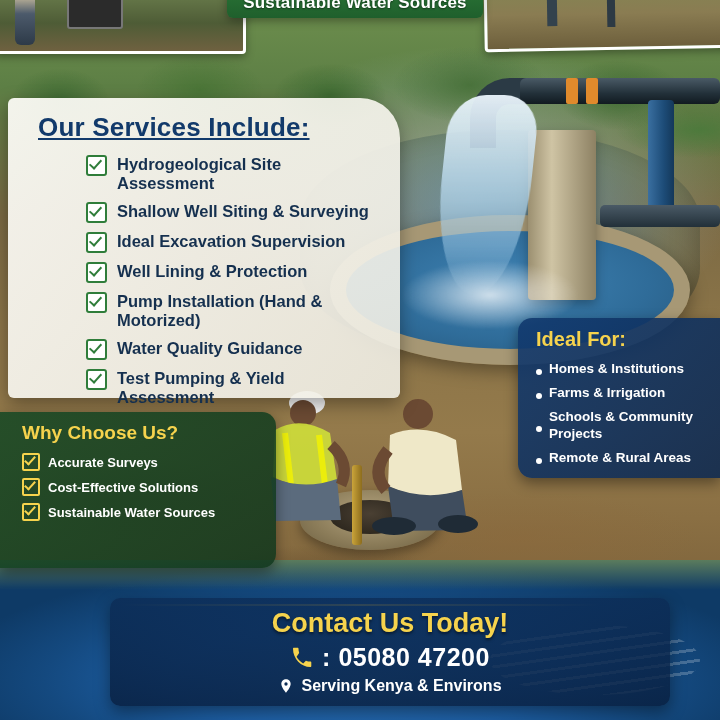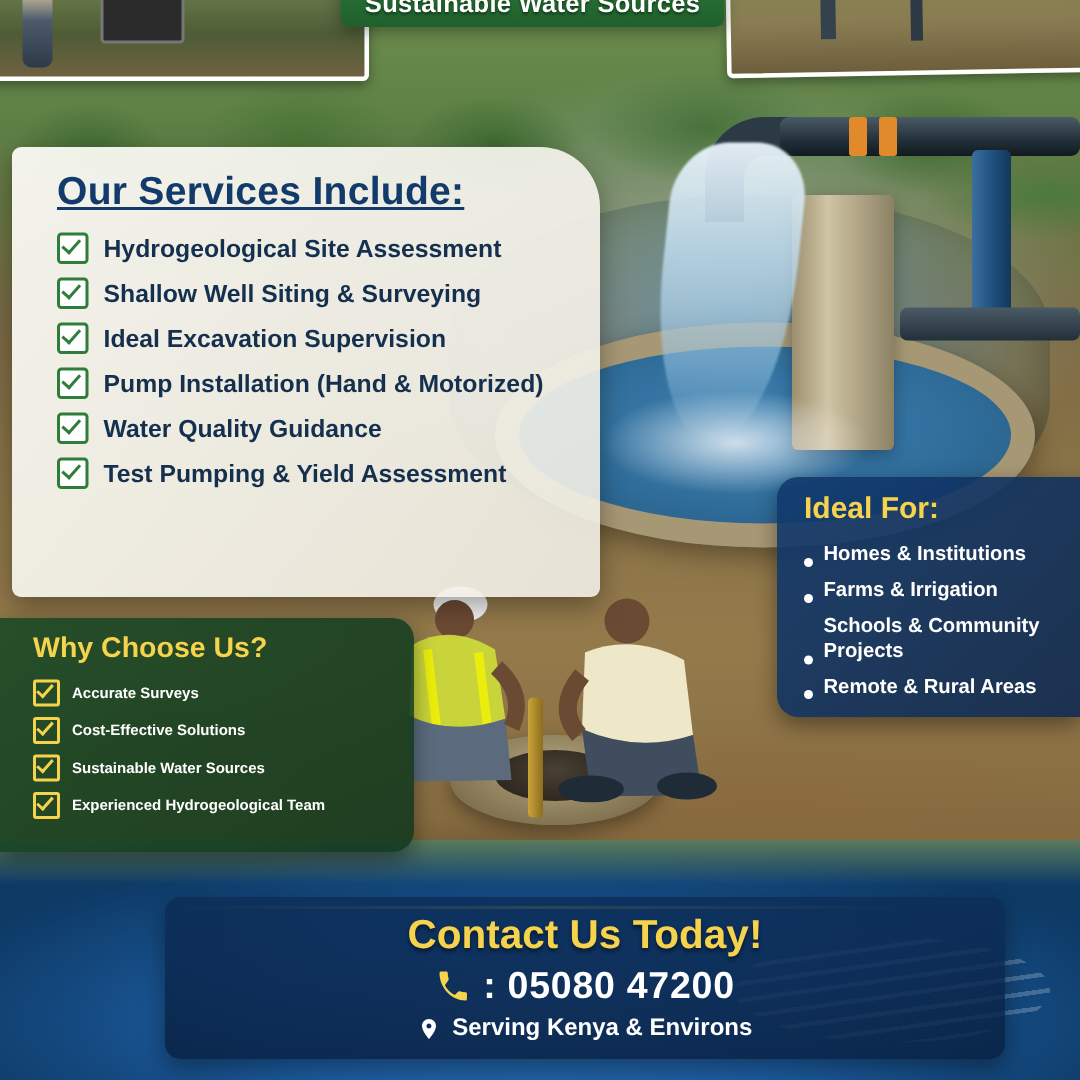--- a/index.html
+++ b/index.html
@@ -175,21 +175,21 @@
     border-radius:6px 40px 6px 6px;
     box-shadow:0 6px 18px rgba(0,0,0,.35);
     padding:14px 18px 10px 30px;box-sizing:border-box;
   }
   .services h2{
     margin:0 0 12px 0;font-size:26px;color:#123a6b;font-weight:bold;
     letter-spacing:.2px;
     text-decoration:underline;
   }
   .svc-item{
-    display:flex;align-items:flex-end;gap:10px;margin-bottom:9px;
+    display:flex;align-items:flex-start;gap:10px;margin-bottom:9px;margin-left:48px;
   }
   .check{
     width:17px;height:17px;flex:0 0 17px;border:2px solid #2f7d3a;border-radius:3px;
     position:relative;background:#fff;
   }
   .check:after{
     content:"";position:absolute;left:4px;top:0px;width:5px;height:10px;
     border:solid #2f7d3a;border-width:0 2.6px 2.6px 0;transform:rotate(42deg);
   }
   .svc-item span{font-size:16.5px;color:#15304f;font-weight:bold;}
@@ -206,32 +206,32 @@
     margin:0 0 9px 0;font-size:19px;color:#f6d34d;font-weight:bold;
   }
   .why-item{display:flex;align-items:center;gap:8px;margin-bottom:7px;}
   .check-y{
     width:14px;height:14px;flex:0 0 14px;border:2px solid #f6d34d;border-radius:2px;position:relative;
   }
   .check-y:after{
     content:"";position:absolute;left:3px;top:-1px;width:4px;height:9px;
     border:solid #f6d34d;border-width:0 2.2px 2.2px 0;transform:rotate(42deg);
   }
-  .why-item span{font-size:10px;color:#fff;font-weight:bold;}
+  .why-item span{font-size:13px;color:#fff;font-weight:bold;}
 
   
   .ideal{
     position:absolute;left:518px;top:318px;width:202px;height:160px;
     background:linear-gradient(135deg, rgba(17,57,110,.90), rgba(12,40,80,.88));
     border-radius:14px 0 0 14px;
     box-shadow:0 5px 14px rgba(0,0,0,.4);
     padding:10px 12px 10px 18px;box-sizing:border-box;
   }
   .ideal h3{margin:0 0 10px 0;font-size:20px;color:#f6d34d;font-weight:bold;}
-  .ideal-item{display:flex;align-items:flex-end;gap:7px;margin-bottom:7px;}
+  .ideal-item{display:flex;align-items:center;gap:7px;margin-bottom:7px;}
   .dot{width:6px;height:6px;border-radius:50%;background:#fff;margin-top:6px;flex:0 0 6px;}
   .ideal-item span{font-size:13.5px;color:#fff;font-weight:bold;line-height:1.25;}
 
   
   .contact{
     position:absolute;left:110px;bottom:14px;width:560px;height:108px;
     background:linear-gradient(180deg, rgba(12,44,86,.82), rgba(8,30,62,.82));
     border-radius:10px;
     box-shadow:0 6px 16px rgba(0,0,0,.4);
     display:flex;flex-direction:column;align-items:center;justify-content:center;
@@ -322,20 +322,24 @@
     <div class="svc-item">
       <span class="check"></span>
       <span>Shallow Well Siting &amp; Surveying</span>
     </div>
     <div class="svc-item">
       <span class="check"></span>
       <span>Ideal Excavation Supervision</span>
     </div>
     <div class="svc-item">
       <span class="check"></span>
+      <span>Well Lining &amp; Protection</span>
+    </div>
+    <div class="svc-item">
+      <span class="check"></span>
       <span>Pump Installation (Hand &amp; Motorized)</span>
     </div>
     <div class="svc-item">
       <span class="check"></span>
       <span>Water Quality Guidance</span>
     </div>
     <div class="svc-item">
       <span class="check"></span>
       <span>Test Pumping &amp; Yield Assessment</span>
     </div>
@@ -348,24 +352,20 @@
       <span>Accurate Surveys</span>
     </div>
     <div class="why-item">
       <span class="check-y"></span>
       <span>Cost-Effective Solutions</span>
     </div>
     <div class="why-item">
       <span class="check-y"></span>
       <span>Sustainable Water Sources</span>
     </div>
-    <div class="why-item">
-      <span class="check-y"></span>
-      <span>Experienced Hydrogeological Team</span>
-    </div>
   </div>
 
   <div class="ideal">
     <h3>Ideal For:</h3>
     <div class="ideal-item">
       <span class="dot"></span>
       <span>Homes &amp; Institutions</span>
     </div>
     <div class="ideal-item">
       <span class="dot"></span>

